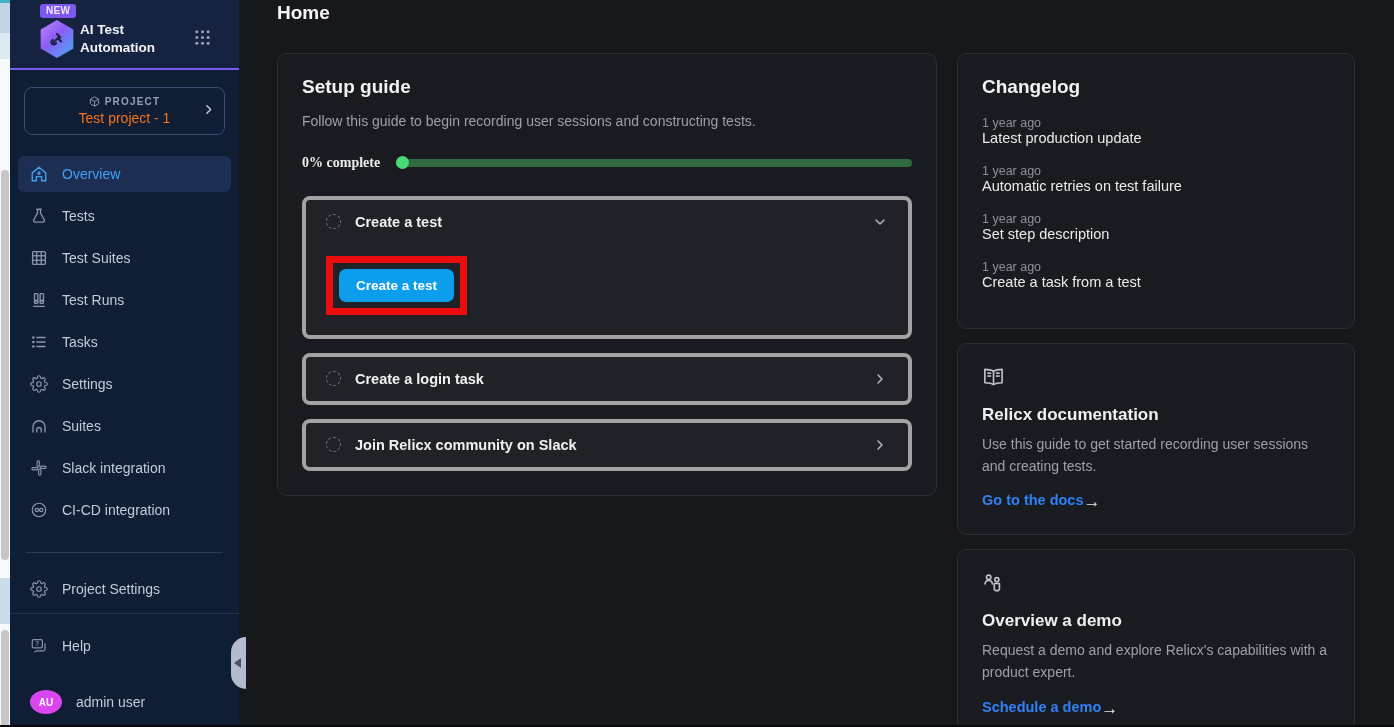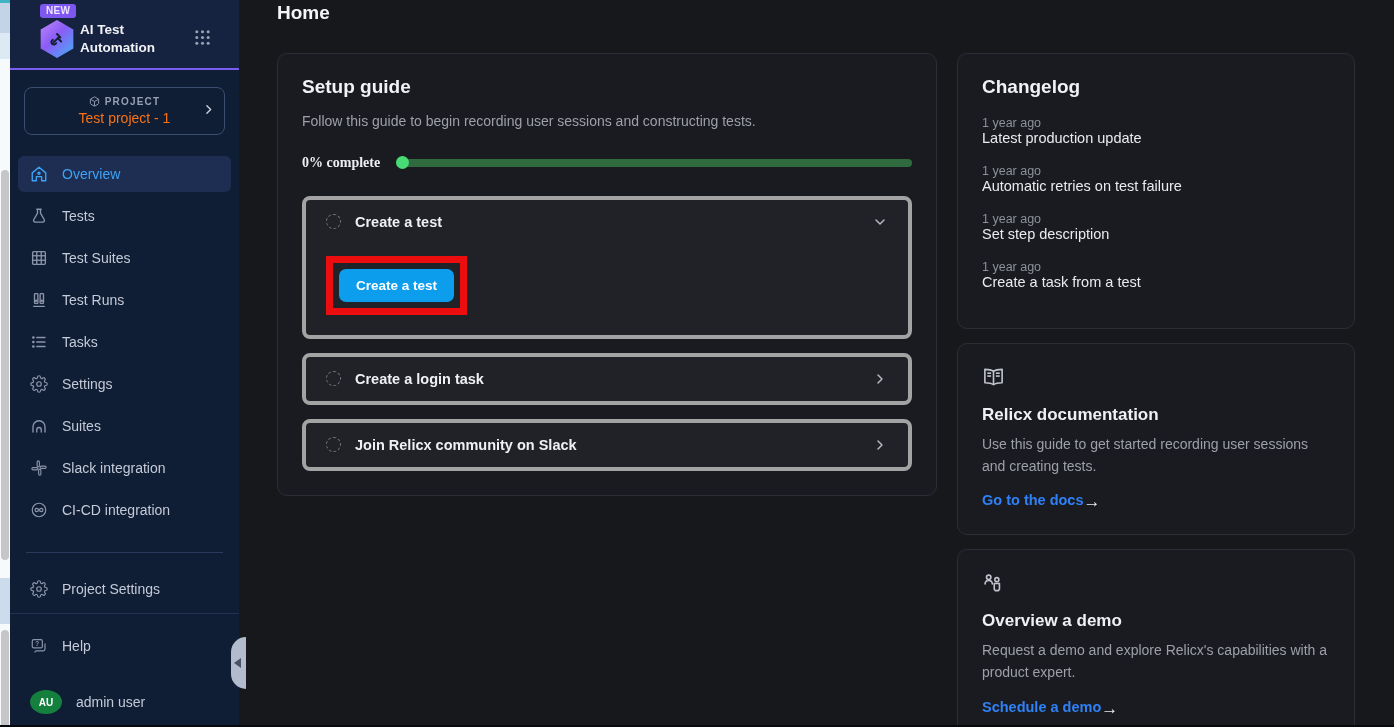--- a/index.html
+++ b/index.html
@@ -40,21 +40,21 @@
 
   .nav { margin:21px 8px 0; }
   .nav-item { height:36px; margin-bottom:6px; border-radius:6px; display:flex; align-items:center;
               gap:14px; padding:0 12px; color:#c4cad7; font-size:14px; cursor:pointer; }
   .nav-item svg { color:#8b94a9; flex-shrink:0; }
   .nav-item.active { background:#1d2e52; color:#3ea3f7; }
   .nav-item.active svg { color:#3ea3f7; }
   .sb-divider { border-top:1px solid #2b3a58; margin:18px 16px; }
   .sb-bottom { margin-top:auto; border-top:1px solid #233152; padding:14px 8px 10px; }
   .user-row { margin-top:20px; }
-  .avatar { width:32px; height:24px; border-radius:50%; background:#15803d; color:#fff;
+  .avatar { width:32px; height:24px; border-radius:50%; background:#d946ef; color:#fff;
             font-size:10px; font-weight:700; display:flex; align-items:center; justify-content:center; flex-shrink:0; }
 
   .collapse-handle { position:absolute; left:231px; top:637px; width:15px; height:52px;
                      background:#b3bccd; border-radius:28px 0 0 28px; z-index:5;
                      display:flex; align-items:center; justify-content:center; cursor:pointer; }
   .collapse-arrow { width:0; height:0; border-top:5px solid transparent; border-bottom:5px solid transparent;
                     border-right:7px solid #4a5366; margin-right:2px; }
 
   
   .main { flex:1; padding:2px 39px 0 38px; background:#17181c; }

